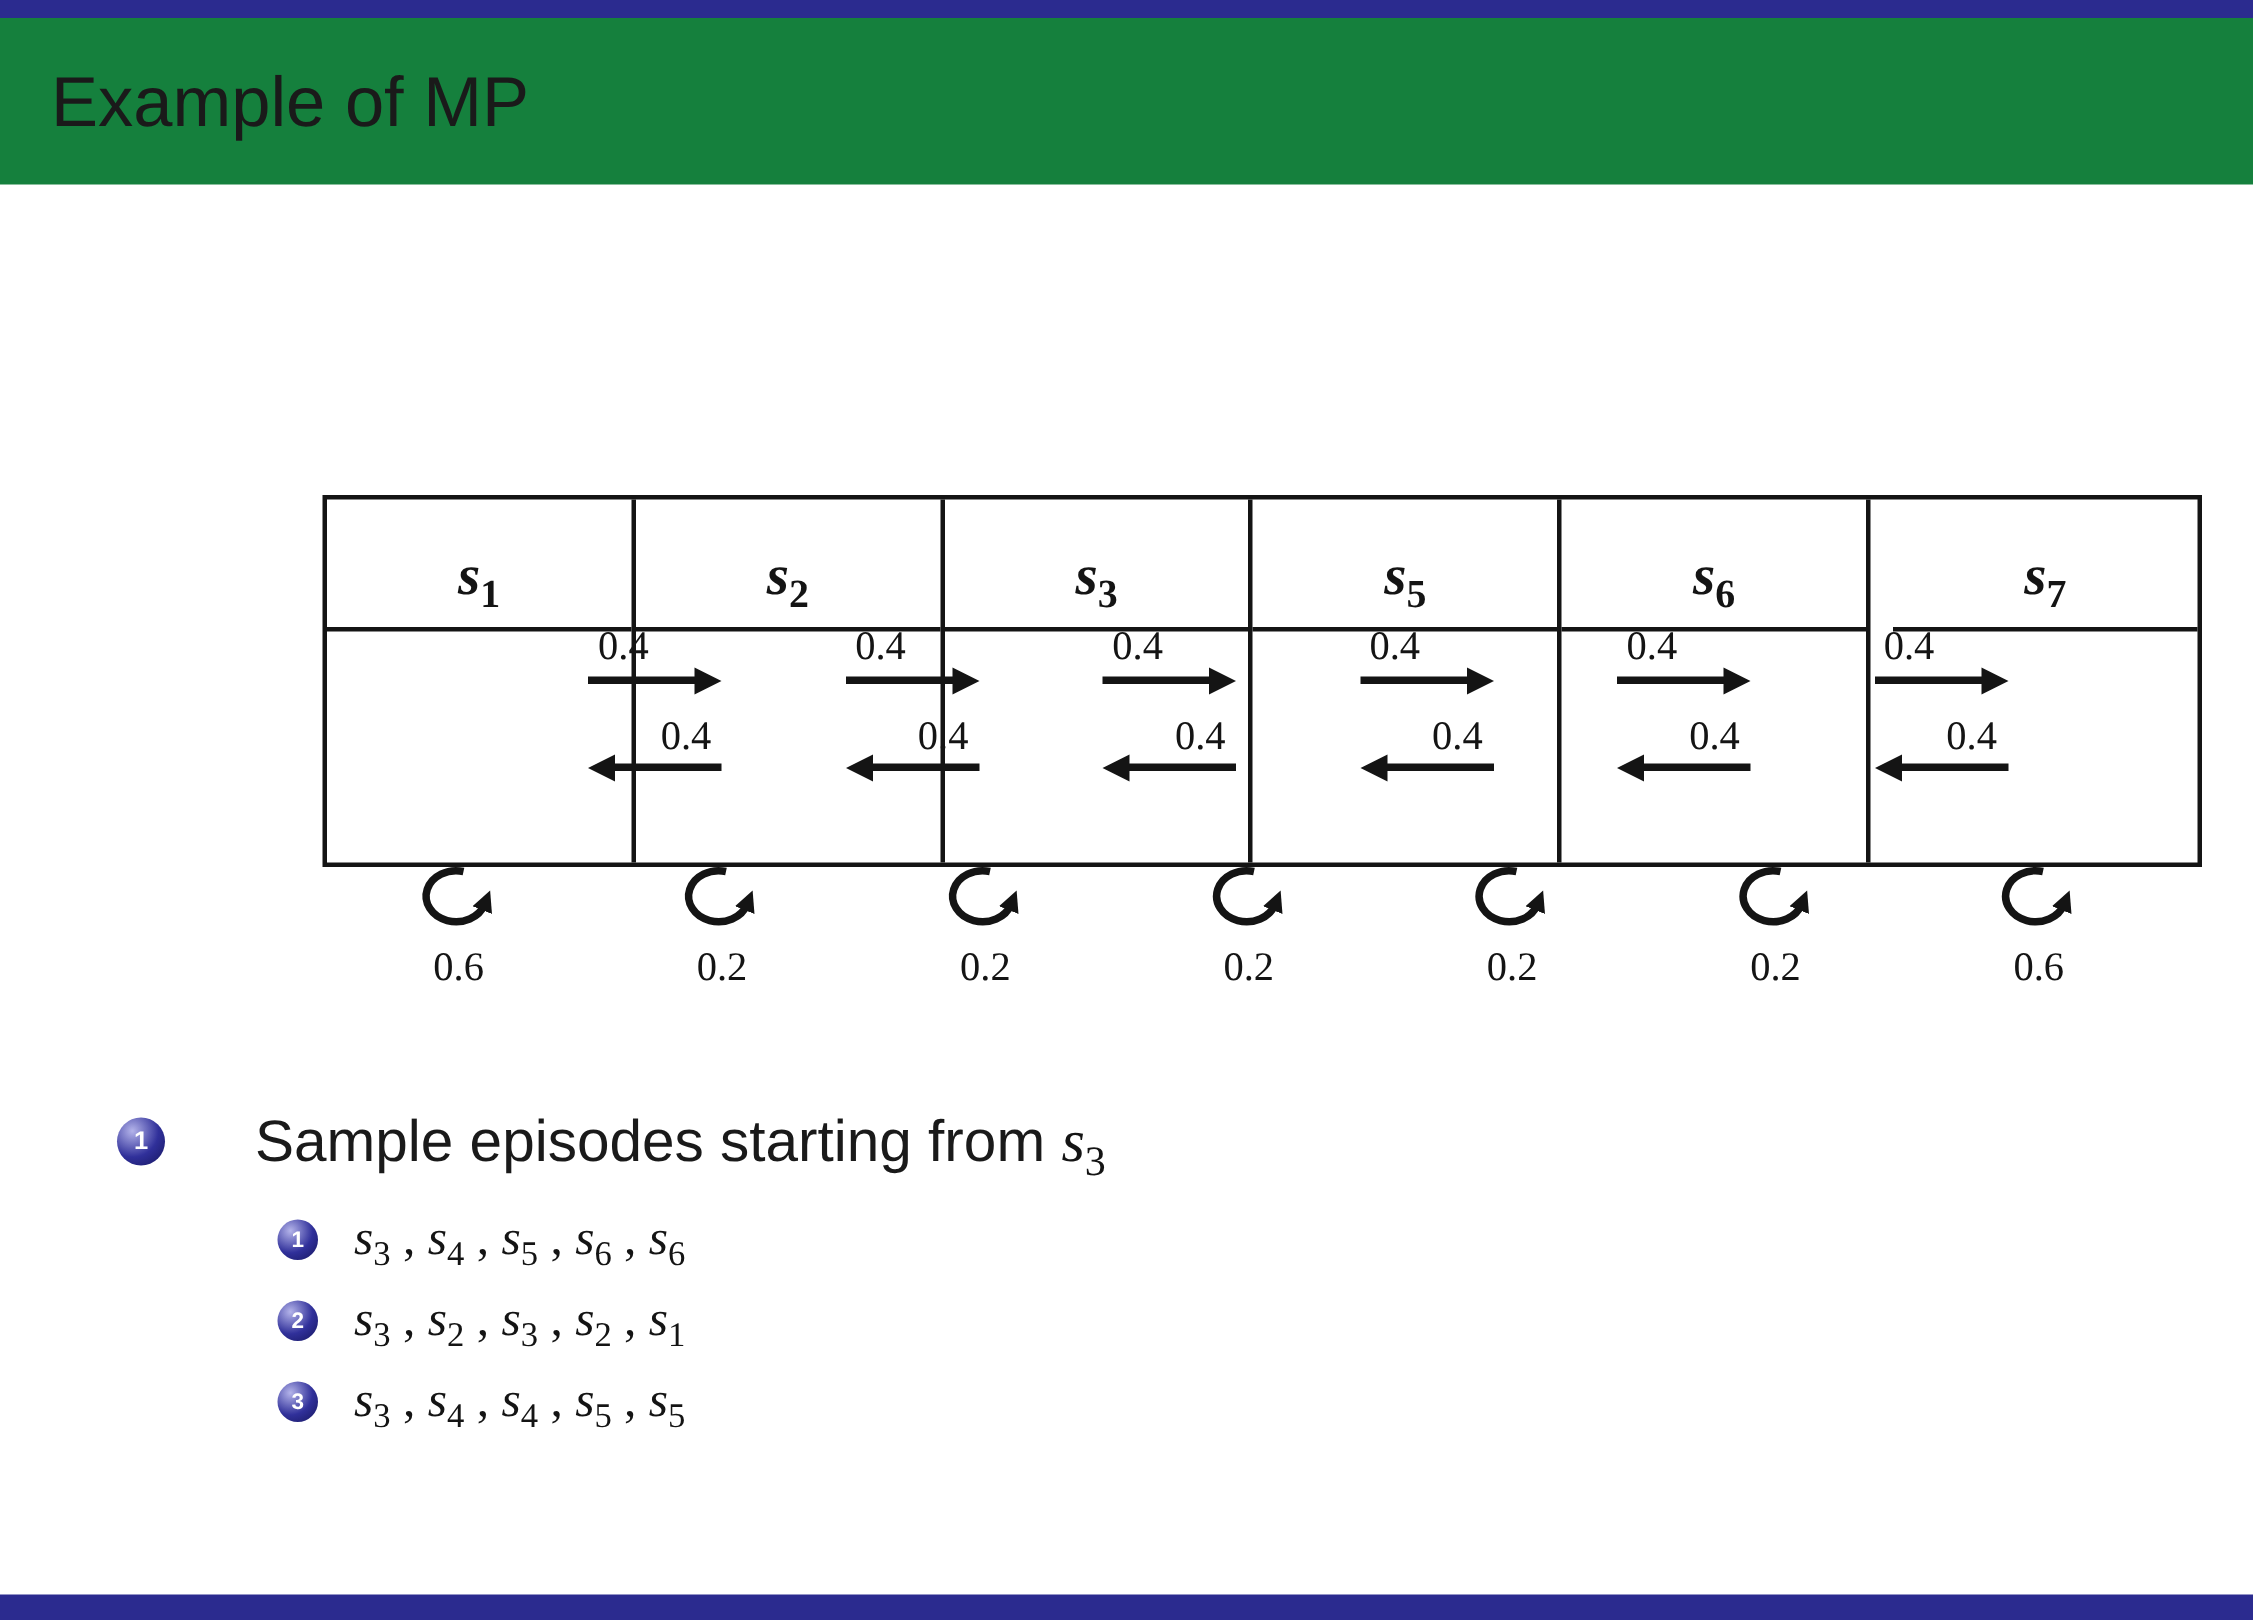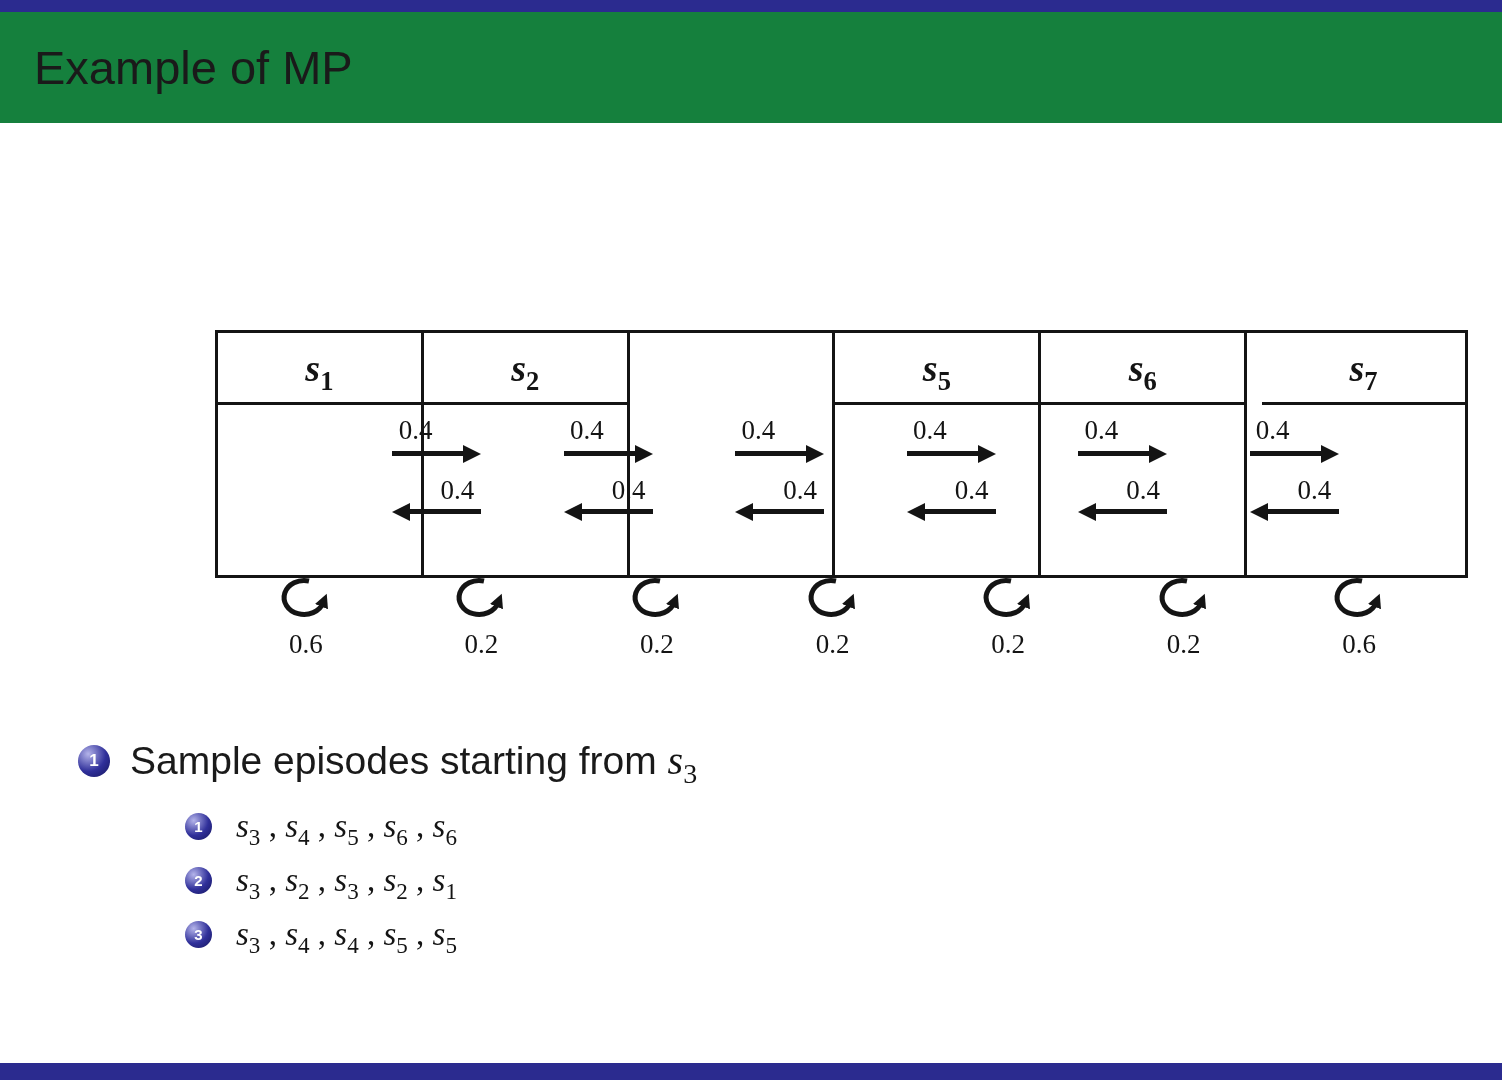--- a/index.html
+++ b/index.html
@@ -10,21 +10,21 @@
   .top-bar{ position:absolute; top:0; left:0; right:0; height:12px; background:var(--accent); }
   .header{ position:absolute; top:12px; left:0; right:0; height:111px; background:#15803d; display:flex; align-items:center; }
   .title{ font-size:47px; font-weight:500; color:#1a1a1a; margin-left:34px; }
   .footer-bar{ position:absolute; bottom:0; left:0; right:0; height:17px; background:var(--accent); }
 
   
   .diagram{ position:absolute; left:215px; top:330px; width:1253px; height:360px; }
   .mc-table{ position:relative; width:1253px; height:248px; border:3px solid var(--ink); display:flex; background:#fff; }
   .state-col{ flex:1 1 0; border-right:3px solid var(--ink); display:flex; flex-direction:column; }
   .state-col:last-child{ border-right:none;padding-left:15px; }
-  .state-head{ height:72px; border-bottom:3px solid var(--ink); display:flex; align-items:center; justify-content:center; }
+  .state-head{ height:72px; border-bottom:3px solid var(--ink); display:flex; align-items:center; justify-content:center;margin-top:16px; }
   .state-body{ flex:1; }
 
   .math{ font-family:"Liberation Serif", serif; font-style:italic; color:var(--ink); }
   .math sub{ font-style:normal; font-size:0.7em; line-height:0; }
   .state-label{ font-size:38px; font-weight:600; }
 
   .transition-layer{ position:absolute; left:3px; top:3px; right:3px; height:298px; pointer-events:none;margin-left:47px; }
   .transition-group{ position:absolute; top:0; height:100%; width:0; left:calc((var(--i) + 1) * 100% / 7); }
   .arrow{ position:absolute; height:5px; background:var(--ink); }
   .arrow-right{ top:118px; width:72px; left:-44px; }
@@ -43,21 +43,21 @@
   .loop-label{ position:absolute; top:60px; left:0; transform:translateX(-50%); font-family:"Liberation Serif", serif; font-size:27px; color:var(--ink); }
 
   
   .slide-body{ position:absolute; left:78px; top:737px; }
   .item-row{ display:flex; align-items:center; gap:20px; }
   .badge{ border-radius:50%; color:#fff; display:flex; align-items:center; justify-content:center; font-weight:bold;
       background:radial-gradient(circle at 32% 28%, #b4b4ea 0%, var(--badge) 55%, #15155c 100%);
       flex:0 0 auto; }
   .badge-l1{ width:32px; height:32px; font-size:17px; }
   .badge-l2{ width:27px; height:27px; font-size:15px; }
-  .item-text{ font-size:39px; color:#1a1a1a; }
+  .item-text{ font-size:39px; color:#1a1a1a;margin-left:40px; }
   .item-text .math{ font-size:40px; }
   .episode-list{ margin:24px 0 0 107px; display:flex; flex-direction:column; gap:17px; }
   .episode-row{ display:flex; align-items:center; gap:24px; }
   .episode-seq{ font-size:33px; }
   .episode-seq .sep{ font-style:normal; }
 </style>
 </head>
 <body>
 
 <svg width="0" height="0" style="position:absolute" aria-hidden="true">
@@ -84,20 +84,23 @@
   </div>
 
   <div class="state-col">
     <div class="state-head">
       <span class="math state-label"><span>s</span><sub>2</sub></span>
     </div>
     <div class="state-body"></div>
   </div>
 
   <div class="state-col">
+    <div class="state-head">
+      <span class="math state-label"><span>s</span><sub>3</sub></span>
+    </div>
     <div class="state-body"></div>
   </div>
 
 
   <div class="state-col">
     <div class="state-head">
       <span class="math state-label"><span>s</span><sub>5</sub></span>
     </div>
     <div class="state-body"></div>
   </div>

